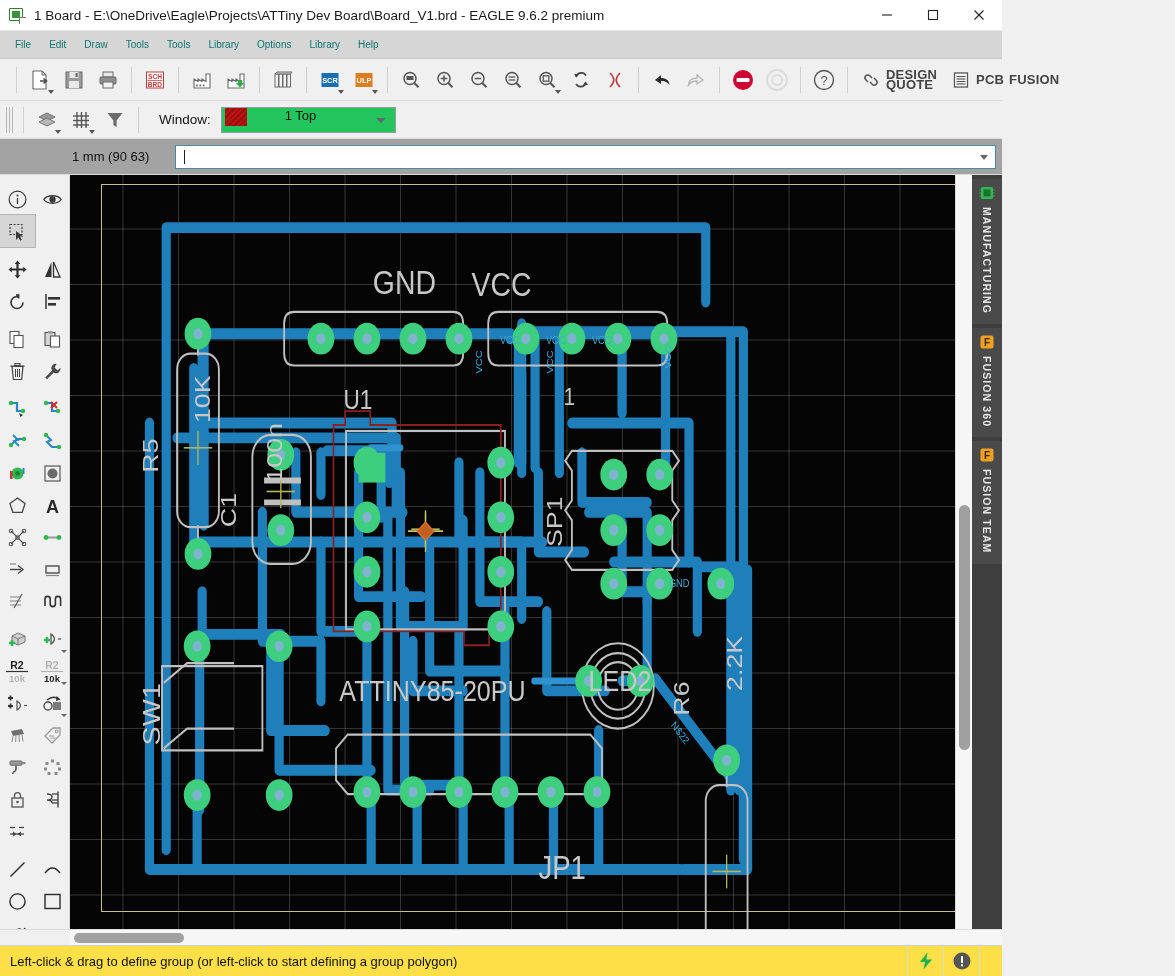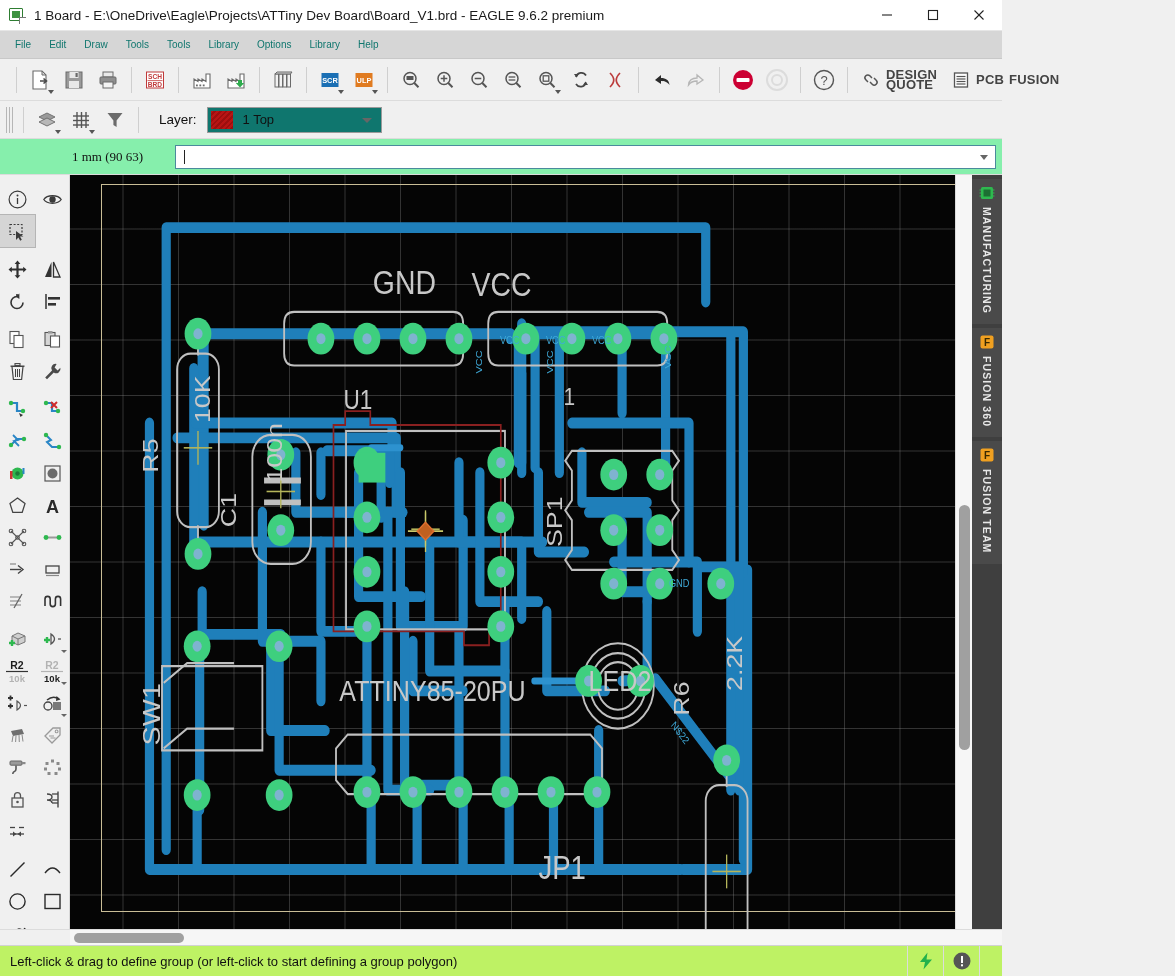--- a/index.html
+++ b/index.html
@@ -81,33 +81,33 @@
   .tb-label { font-size:13px; line-height:10px; font-weight:bold; color:#444; margin-left:5px; letter-spacing:.2px;}
 
   
   .layerbar {
     height: 38px; flex:0 0 38px; background:#f0f0f0;
     display:flex; align-items:center; padding-left:4px;
     border-bottom:1px solid #dcdcdc;
   }
   .layer-label { font-size:13.5px; color:#111; margin: 0 10px 0 14px;}
   .layer-combo {
-    width: 175px; height:26px; background:#0f766e; border:1px solid #9a9a9a;
-    display:flex; align-items:center; position:relative; cursor:default;
+    width: 175px; height:26px; background:#22c55e; border:1px solid #9a9a9a;
+    display:flex; position:relative; cursor:default;gap:28px;
   }
   .layer-swatch { width:22px;height:18px; background:#a10f0f; margin-left:3px; flex:0 0 22px;
      background-image: repeating-linear-gradient(135deg,#b81414 0 2px,#9c0e0e 2px 4px);}
   .layer-text { font-size:13px; color:#111; margin-left:10px; }
   .layer-arrow { position:absolute; right:9px; top:10px; width:0;height:0;
     border-left:5px solid transparent; border-right:5px solid transparent; border-top:5px solid #666;}
 
   
   .cmdbar {
-    height:36px; flex:0 0 36px; background:#86efac;
-    display:flex; align-items:center; border-bottom:1px solid #dcdcdc;font-family:Liberation Serif, serif;
+    height:36px; flex:0 0 36px; background:#a3a3a3;
+    display:flex; align-items:center; border-bottom:1px solid #dcdcdc;
   }
   .coord { width:175px; flex:0 0 175px; font-size:13px; color:#111; padding-left:72px;}
   .cmdline {
     flex:1 1 auto; height:24px; margin-right:6px; background:#fff;
     border:1px solid #4b8a9c; display:flex; align-items:center; position:relative;
   }
   .cmdline .caret-txt { width:1px;height:14px;background:#222; margin-left:8px; animation: blink 1.1s steps(1) infinite;}
   @keyframes blink { 0%,50%{opacity:1} 50.01%,100%{opacity:0} }
   .cmdline .cmbarrow { position:absolute; right:7px; top:9px; width:0;height:0;
     border-left:4.5px solid transparent;border-right:4.5px solid transparent;border-top:5px solid #666;}
@@ -171,21 +171,21 @@
   .rtab .ricon { width:16px;height:16px; margin-bottom:6px; flex:0 0 16px; }
   .rtab .rlabel {
     writing-mode: vertical-rl; text-orientation: mixed;
     color:#e8e8e8; font-size:10.5px; letter-spacing:1.1px; font-weight:bold;
     white-space:nowrap;
   }
   .rtab-fill { flex:1 1 auto; width:30px; background:#3f3f3f; }
 
   
   .statusbar {
-    height:31px; flex:0 0 31px; background:#bef264;
+    height:31px; flex:0 0 31px; background:#fde047;
     display:flex; align-items:center; border-top:1px solid #d2d2d2;
   }
   .status-text {
     flex:1 1 auto; font-size:13px; color:#111; padding-left:10px;
     border-right:1px solid #dcdcdc; height:31px; display:flex; align-items:center;
   }
   .status-ic { width:36px; height:31px; display:flex;align-items:center;justify-content:center;
     border-right:1px solid #dcdcdc; cursor:default;}
   .status-end { width:22px;height:31px; }
 </style>
@@ -446,21 +446,21 @@
         </g>
       </svg>
         <span class="caret"></span>
     </div>
     <div class="tbtn">
       <svg width="22" height="22" viewBox="0 0 22 22">
         <path d="M3.5 4 H18.5 L12.6 11.5 V18 L9.4 16 V11.5z" fill="#6b6b6b"></path>
       </svg>
     </div>
     <div class="sep"></div>
-    <span class="layer-label">Layer:</span>
+    <span class="layer-label">Window:</span>
     <div class="layer-combo">
       <div class="layer-swatch"></div>
       <span class="layer-text">1 Top</span>
       <span class="layer-arrow"></span>
     </div>
   </div>
 
   <div class="cmdbar">
     <div class="coord">1 mm (90 63)</div>
     <div class="cmdline">

